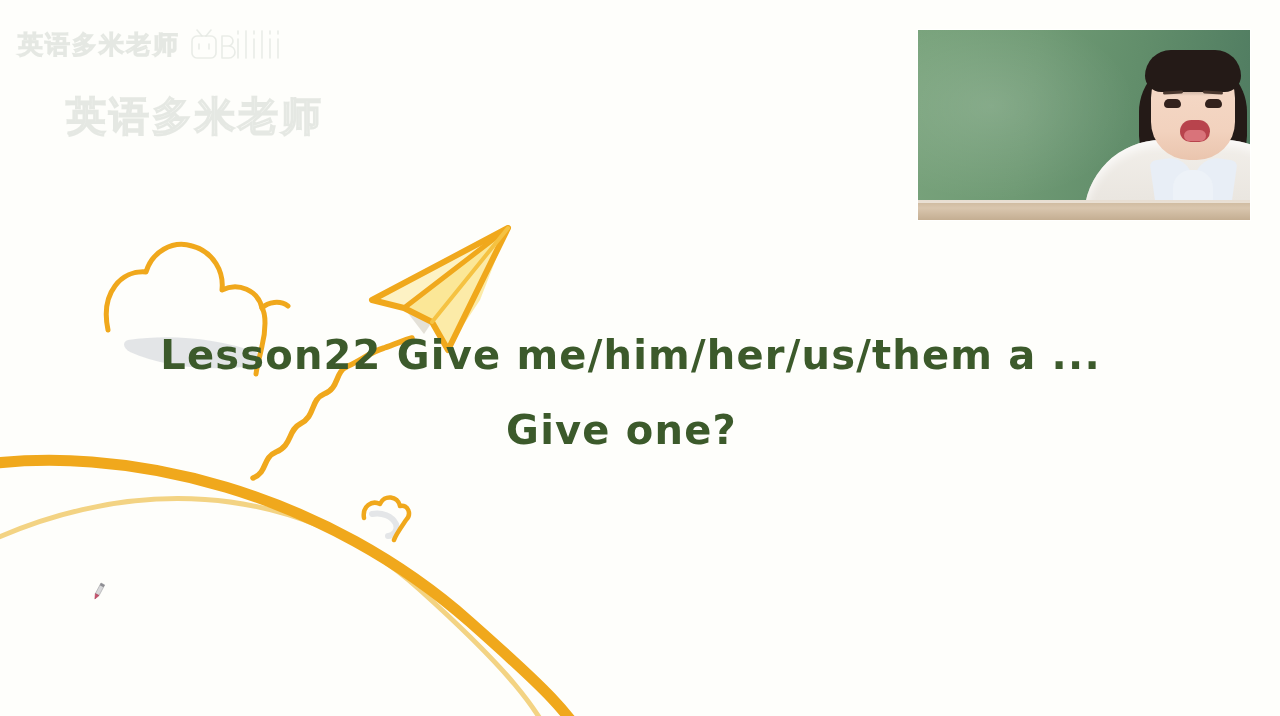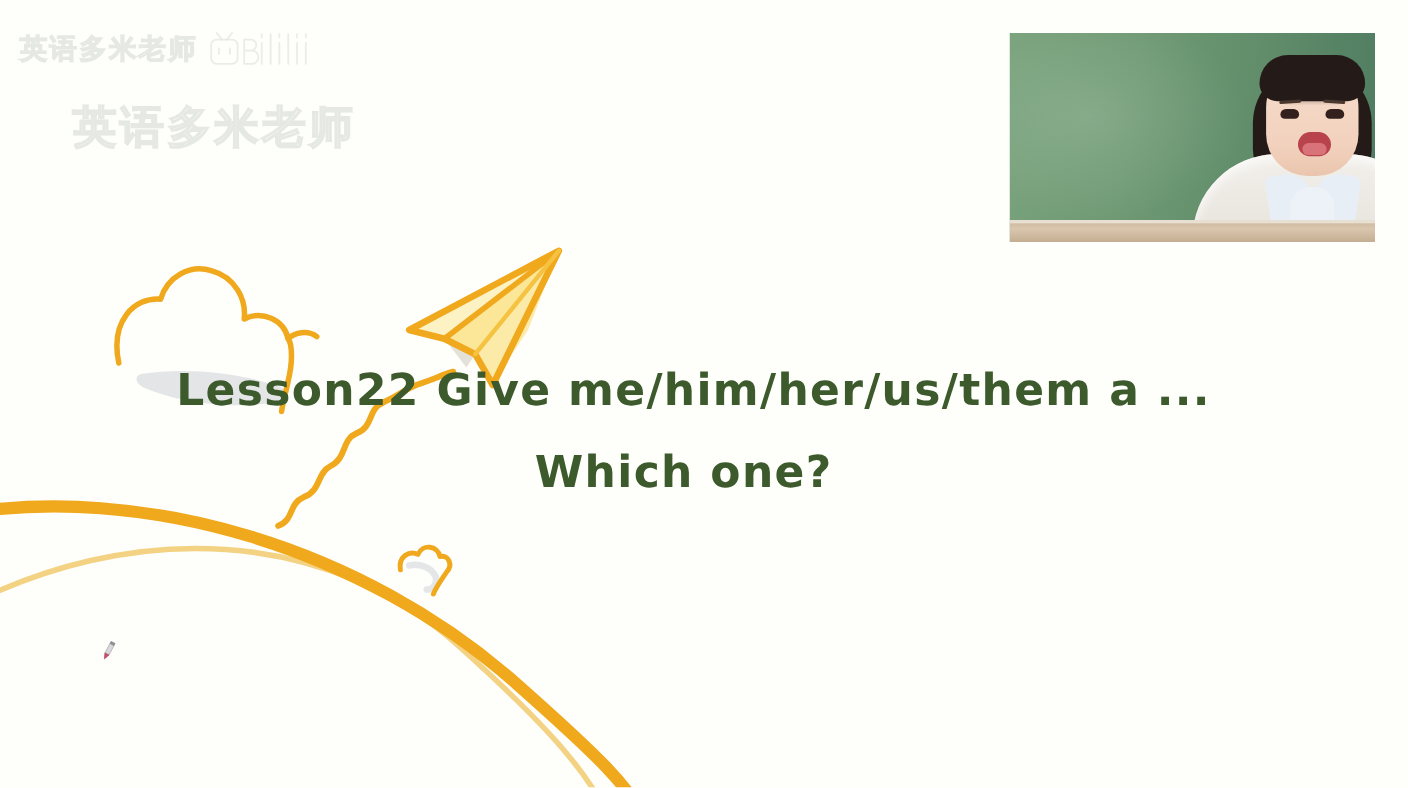--- a/index.html
+++ b/index.html
@@ -329,21 +329,21 @@
         <path d="M80 12 v19 M80 4 v3"></path>
         <path d="M88 12 v19 M88 4 v3"></path>
       </g>
     </svg>
   </div>
 
   <div class="wm-main">英语多米老师</div>
 
   <div class="title-block">
     <div class="title-line l1">Lesson22 Give me/him/her/us/them a ...</div>
-    <div class="title-line l2">Which one?</div>
+    <div class="title-line l2">Give one?</div>
   </div>
 
   <div class="webcam">
     <div class="wc-board"></div>
     <div class="wc-person">
       <div class="wc-hair-back"></div>
       <div class="wc-hair-tail"></div>
       <div class="wc-neck"></div>
       <div class="wc-body"></div>
       <div class="wc-collar-l"></div>

